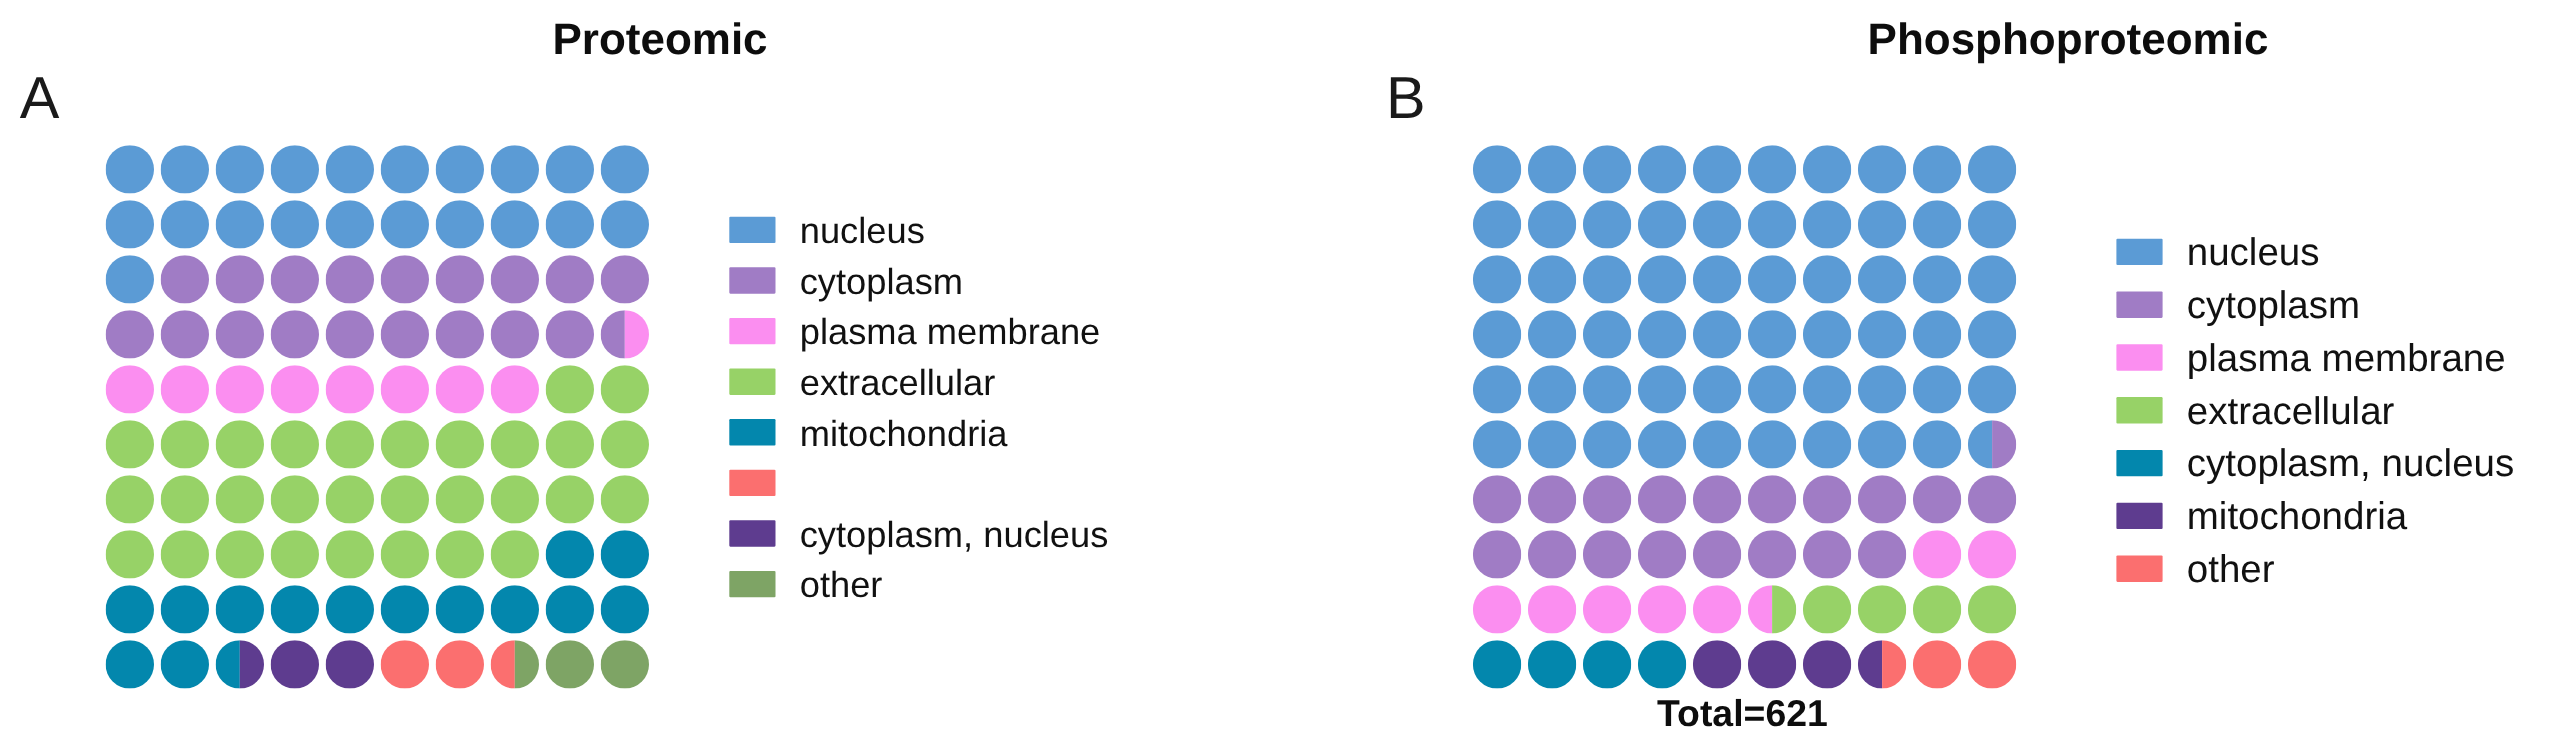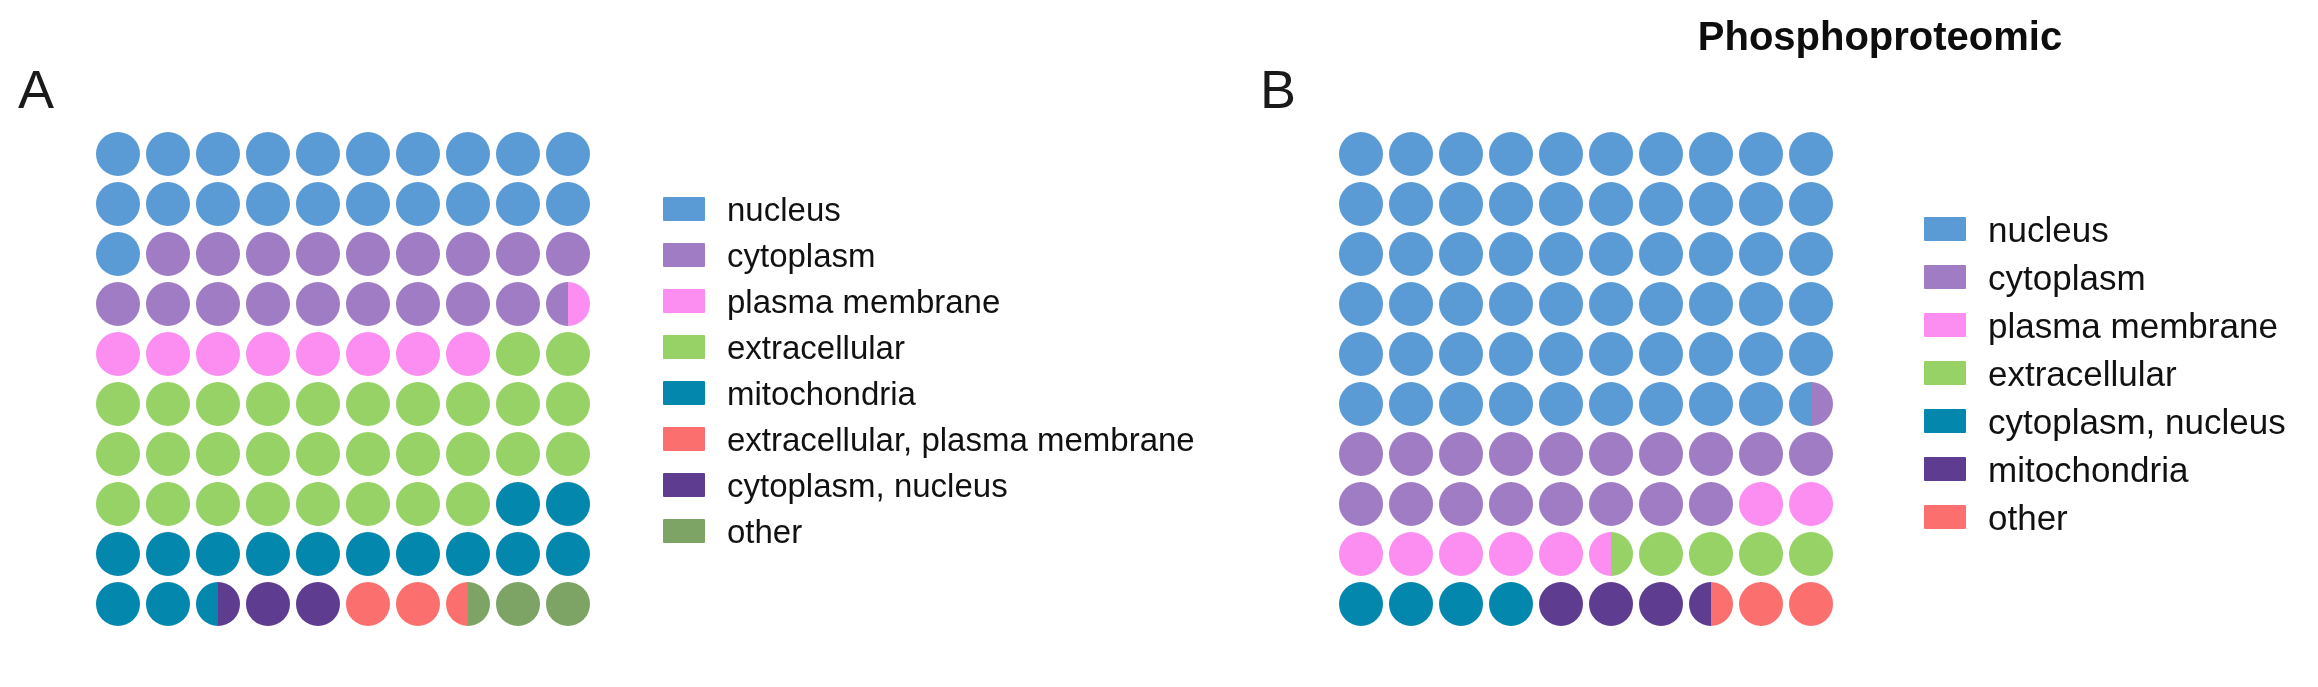--- a/index.html
+++ b/index.html
@@ -99,20 +99,21 @@
     white-space:nowrap;
   }
   #legend-b .legend-label{font-size:35px;}
 </style>
 </head>
 <body>
 
 <div class="figure">
 
   <div class="panel" id="panel-a">
+    <div class="panel-title">Proteomic</div>
     <div class="panel-letter">A</div>
 
     <div class="waffle" id="waffle-a">
         <div class="cell">
           <div class="full" style="background: rgb(91, 155, 213);"></div>
         </div>
         <div class="cell">
           <div class="full" style="background: rgb(91, 155, 213);"></div>
         </div>
         <div class="cell">
@@ -431,21 +432,20 @@
         <div class="legend-row">
           <div class="swatch" style="background: rgb(151, 210, 103);"></div>
           <div class="legend-label">extracellular</div>
         </div>
         <div class="legend-row">
           <div class="swatch" style="background: rgb(3, 135, 173);"></div>
           <div class="legend-label">mitochondria</div>
         </div>
         <div class="legend-row">
           <div class="swatch" style="background: rgb(251, 111, 111);"></div>
-          <div class="legend-label">extracellular, plasma membrane</div>
         </div>
         <div class="legend-row">
           <div class="swatch" style="background: rgb(94, 60, 143);"></div>
           <div class="legend-label">cytoplasm, nucleus</div>
         </div>
         <div class="legend-row">
           <div class="swatch" style="background: rgb(126, 164, 101);"></div>
           <div class="legend-label">other</div>
         </div>
       </div>
@@ -754,20 +754,21 @@
           <div class="half r" style="background: rgb(251, 111, 111);"></div>
         </div>
         <div class="cell">
           <div class="full" style="background: rgb(251, 111, 111);"></div>
         </div>
         <div class="cell">
           <div class="full" style="background: rgb(251, 111, 111);"></div>
         </div>
       </div>
 
+    <div class="total-label" id="total-b">Total=621</div>
 
     <div class="legend" id="legend-b">
         <div class="legend-row">
           <div class="swatch" style="background: rgb(91, 155, 213);"></div>
           <div class="legend-label">nucleus</div>
         </div>
         <div class="legend-row">
           <div class="swatch" style="background: rgb(160, 124, 197);"></div>
           <div class="legend-label">cytoplasm</div>
         </div>

